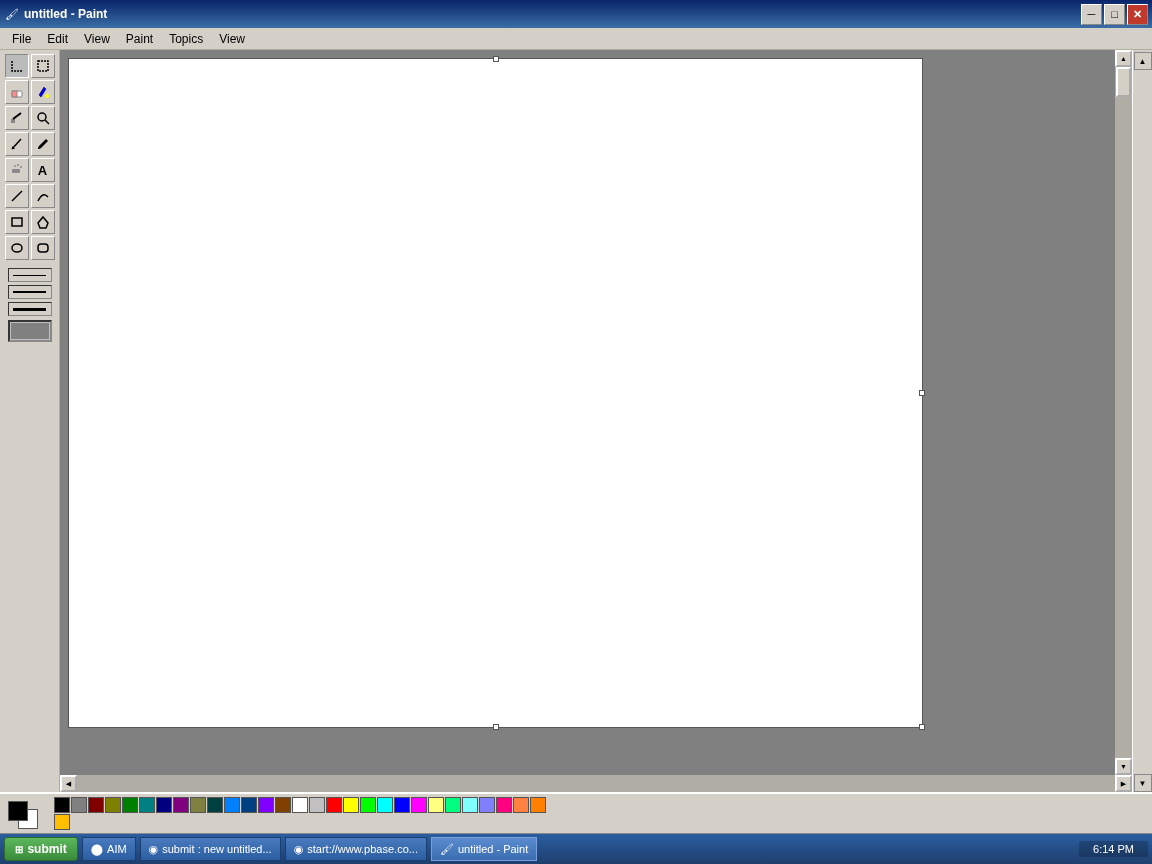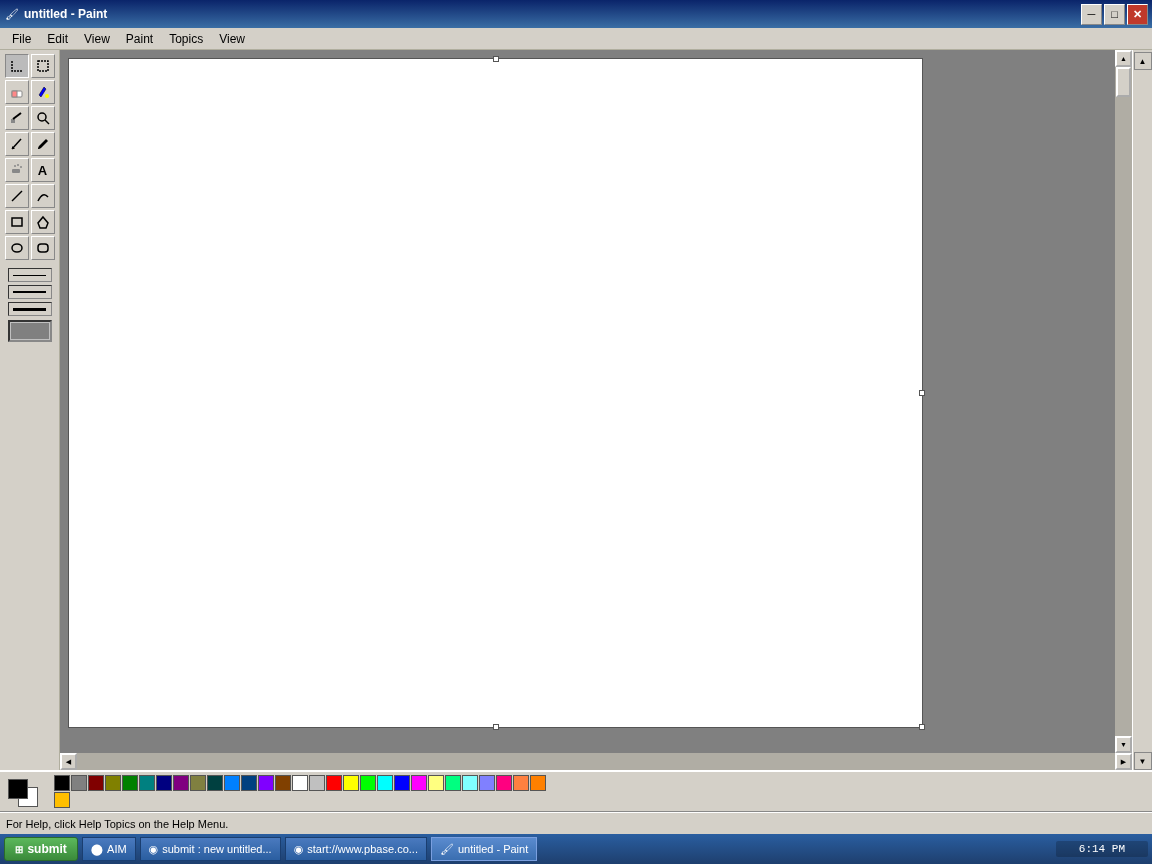--- a/index.html
+++ b/index.html
@@ -287,23 +287,22 @@
     #taskbar-right {
       margin-left: auto;
       display: flex;
       align-items: center;
       gap: 6px;
       color: white;
       font-size: 11px;
     }
     #clock {
       background: rgba(0,0,0,0.2);
-      padding: 2px 23px;
+      padding: 2px 14px;
       border-radius: 2px;
-      font-family: Liberation Mono, monospace;
     }
 
     
     #right-extra {
       width: 20px;
       background: #d4d0c8;
       border-left: 2px solid #fff;
       display: flex;
       flex-direction: column;
       align-items: center;
@@ -608,23 +607,20 @@
           <div class="swatch" title="#00ff80" style="background: rgb(0, 255, 128);"></div>
           <div class="swatch" title="#80ffff" style="background: rgb(128, 255, 255);"></div>
           <div class="swatch" title="#8080ff" style="background: rgb(128, 128, 255);"></div>
           <div class="swatch" title="#ff0080" style="background: rgb(255, 0, 128);"></div>
           <div class="swatch" title="#ff8040" style="background: rgb(255, 128, 64);"></div>
           <div class="swatch" title="#ff8000" style="background: rgb(255, 128, 0);"></div>
           <div class="swatch" title="#ffbf00" style="background: rgb(255, 191, 0);"></div>
         </div>
     </div>
 
-    <div id="status-bar">
-      <span>For Help, click Help Topics on the Help Menu.</span>
-    </div>
   </div>
 
   <div id="taskbar">
     <div id="start-btn">
       <span style="font-size:10px;">⊞</span>
       <span>submit</span>
     </div>
     <div class="taskbar-item">
       <span>⬤</span>
       <span>AIM</span>

